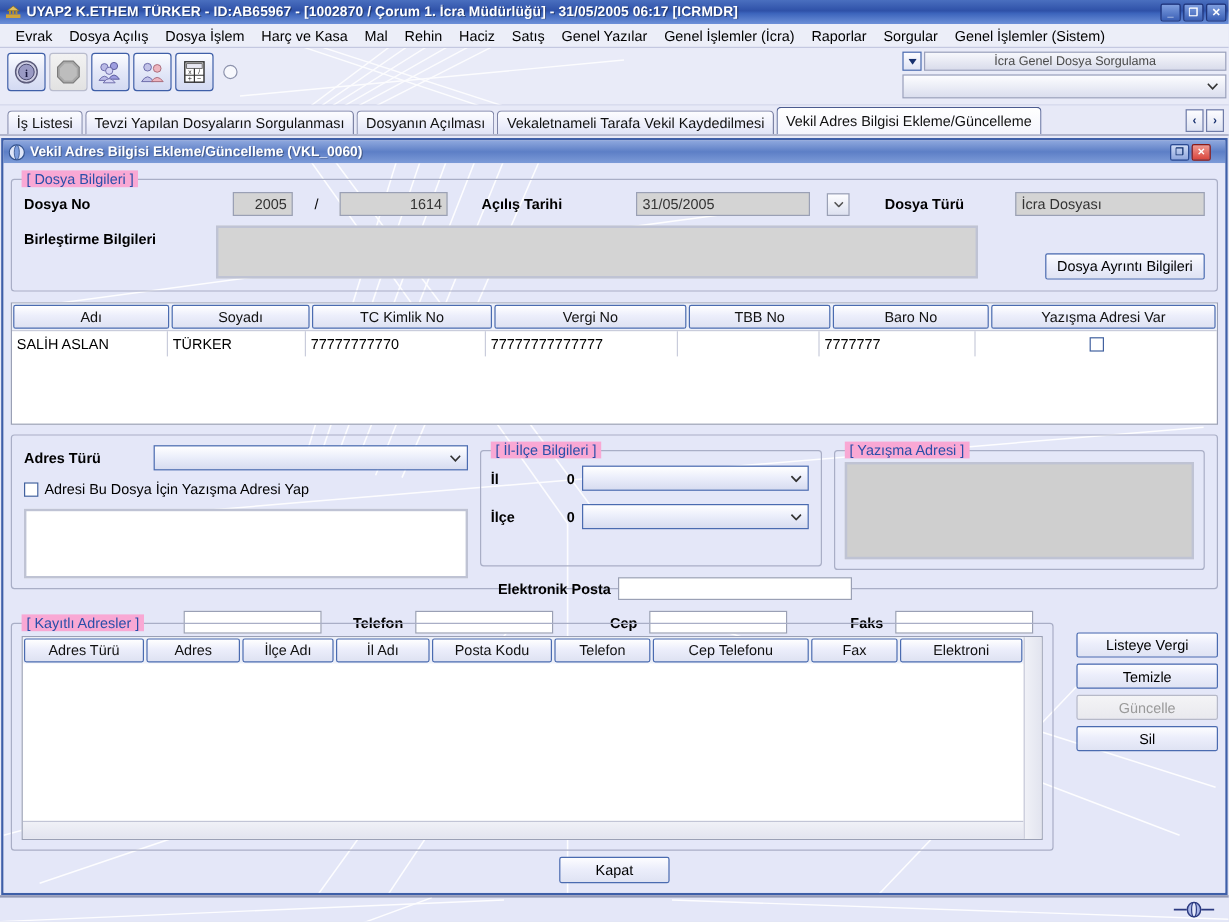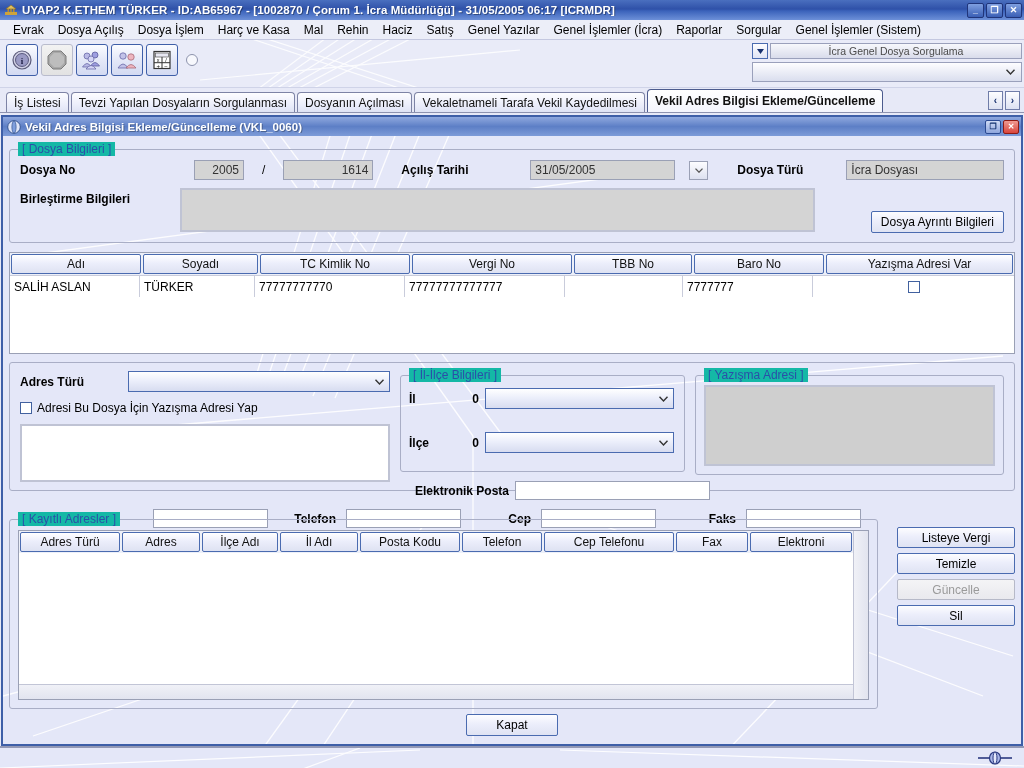--- a/index.html
+++ b/index.html
@@ -147,21 +147,21 @@
     border: 1px solid #7d83a5;
     border-bottom: none;
     border-radius: 4px 4px 0 0;
     background: linear-gradient(to bottom, #fdfdff 0%, #eceefb 60%, #dfe3f5 100%);
     display: flex; align-items: center;
     font-size: 12px; color: #111;
     white-space: nowrap;
   }
   .tab.active {
     height: 23px;
-    font-weight: bold;
+    font-weight: normal;
     background: linear-gradient(to bottom, #ffffff 0%, #f4f5fd 100%);
     border-color: #4c5b8e;
     position: relative; z-index: 2;
   }
   .tabnav {
     position: absolute; right: 4px; bottom: 2px;
     display: flex; gap: 2px;
   }
   .tabnav .nb {
     width: 15px; height: 19px;
@@ -178,21 +178,21 @@
     background: #e9ebf9;
     display: flex; flex-direction: column;
     flex: 1;
     position: relative;
     min-height: 0;
   }
   .iframe-title {
     height: 19px; flex: none;
     background: linear-gradient(to bottom, #8fa8de 0%, #5d7fc6 50%, #7d9bd8 100%);
     display: flex; align-items: center;
-    padding: 0 2px 0 3px;
+    padding: 0 12px 0 3px;
     color: #fff;
   }
   .iframe-title .t {
     flex: 1; font-size: 11.5px; font-weight: bold;
     white-space: nowrap; overflow: hidden;
     text-shadow: 1px 1px 0 rgba(0,0,0,.3);
   }
   .if-btn {
     width: 16px; height: 14px; margin-left: 2px;
     border: 1px solid #2b4a92; border-radius: 2px;
@@ -225,21 +225,21 @@
   
   .gbox {
     border: 1px solid #a9aec6;
     border-radius: 3px;
     position: relative;
     margin-top: 7px;
     background: transparent;
   }
   .gbox > .legend {
     position: absolute; top: -8px; left: 8px;
-    background: #14b8a6;
+    background: #f9a8d4;
     padding: 0 4px;
     font-size: 12px;
     color: #2a4fa8;
     white-space: nowrap;
   }
 
   .lbl { font-size: 12px; font-weight: bold; color: #000; white-space: nowrap; }
   .lbl-n { font-size: 12px; color: #000; white-space: nowrap; }
 
   .ro-field {
@@ -598,21 +598,21 @@
             <div style="display:flex;align-items:center;gap:6px">
               <span class="lbl" style="width:42px">İl</span>
               <span class="lbl-n" style="width:22px;text-align:right;font-weight:bold">0</span>
               <span class="combo" style="flex:1">
                 <span class="cv"></span>
                 <svg width="9" height="6" viewBox="0 0 9 6">
                     <polyline points="0.5,0.8 4.5,5 8.5,0.8" fill="none" stroke="#333" stroke-width="1.4"></polyline>
                   </svg>
               </span>
             </div>
-            <div style="display:flex;align-items:center;gap:6px;margin-top:23px">
+            <div style="display:flex;align-items:center;gap:6px;margin-top:11px">
               <span class="lbl" style="width:42px">İlçe</span>
               <span class="lbl-n" style="width:22px;text-align:right;font-weight:bold">0</span>
               <span class="combo" style="flex:1">
                 <span class="cv"></span>
                 <svg width="9" height="6" viewBox="0 0 9 6">
                     <polyline points="0.5,0.8 4.5,5 8.5,0.8" fill="none" stroke="#333" stroke-width="1.4"></polyline>
                   </svg>
               </span>
             </div>
           </div>

